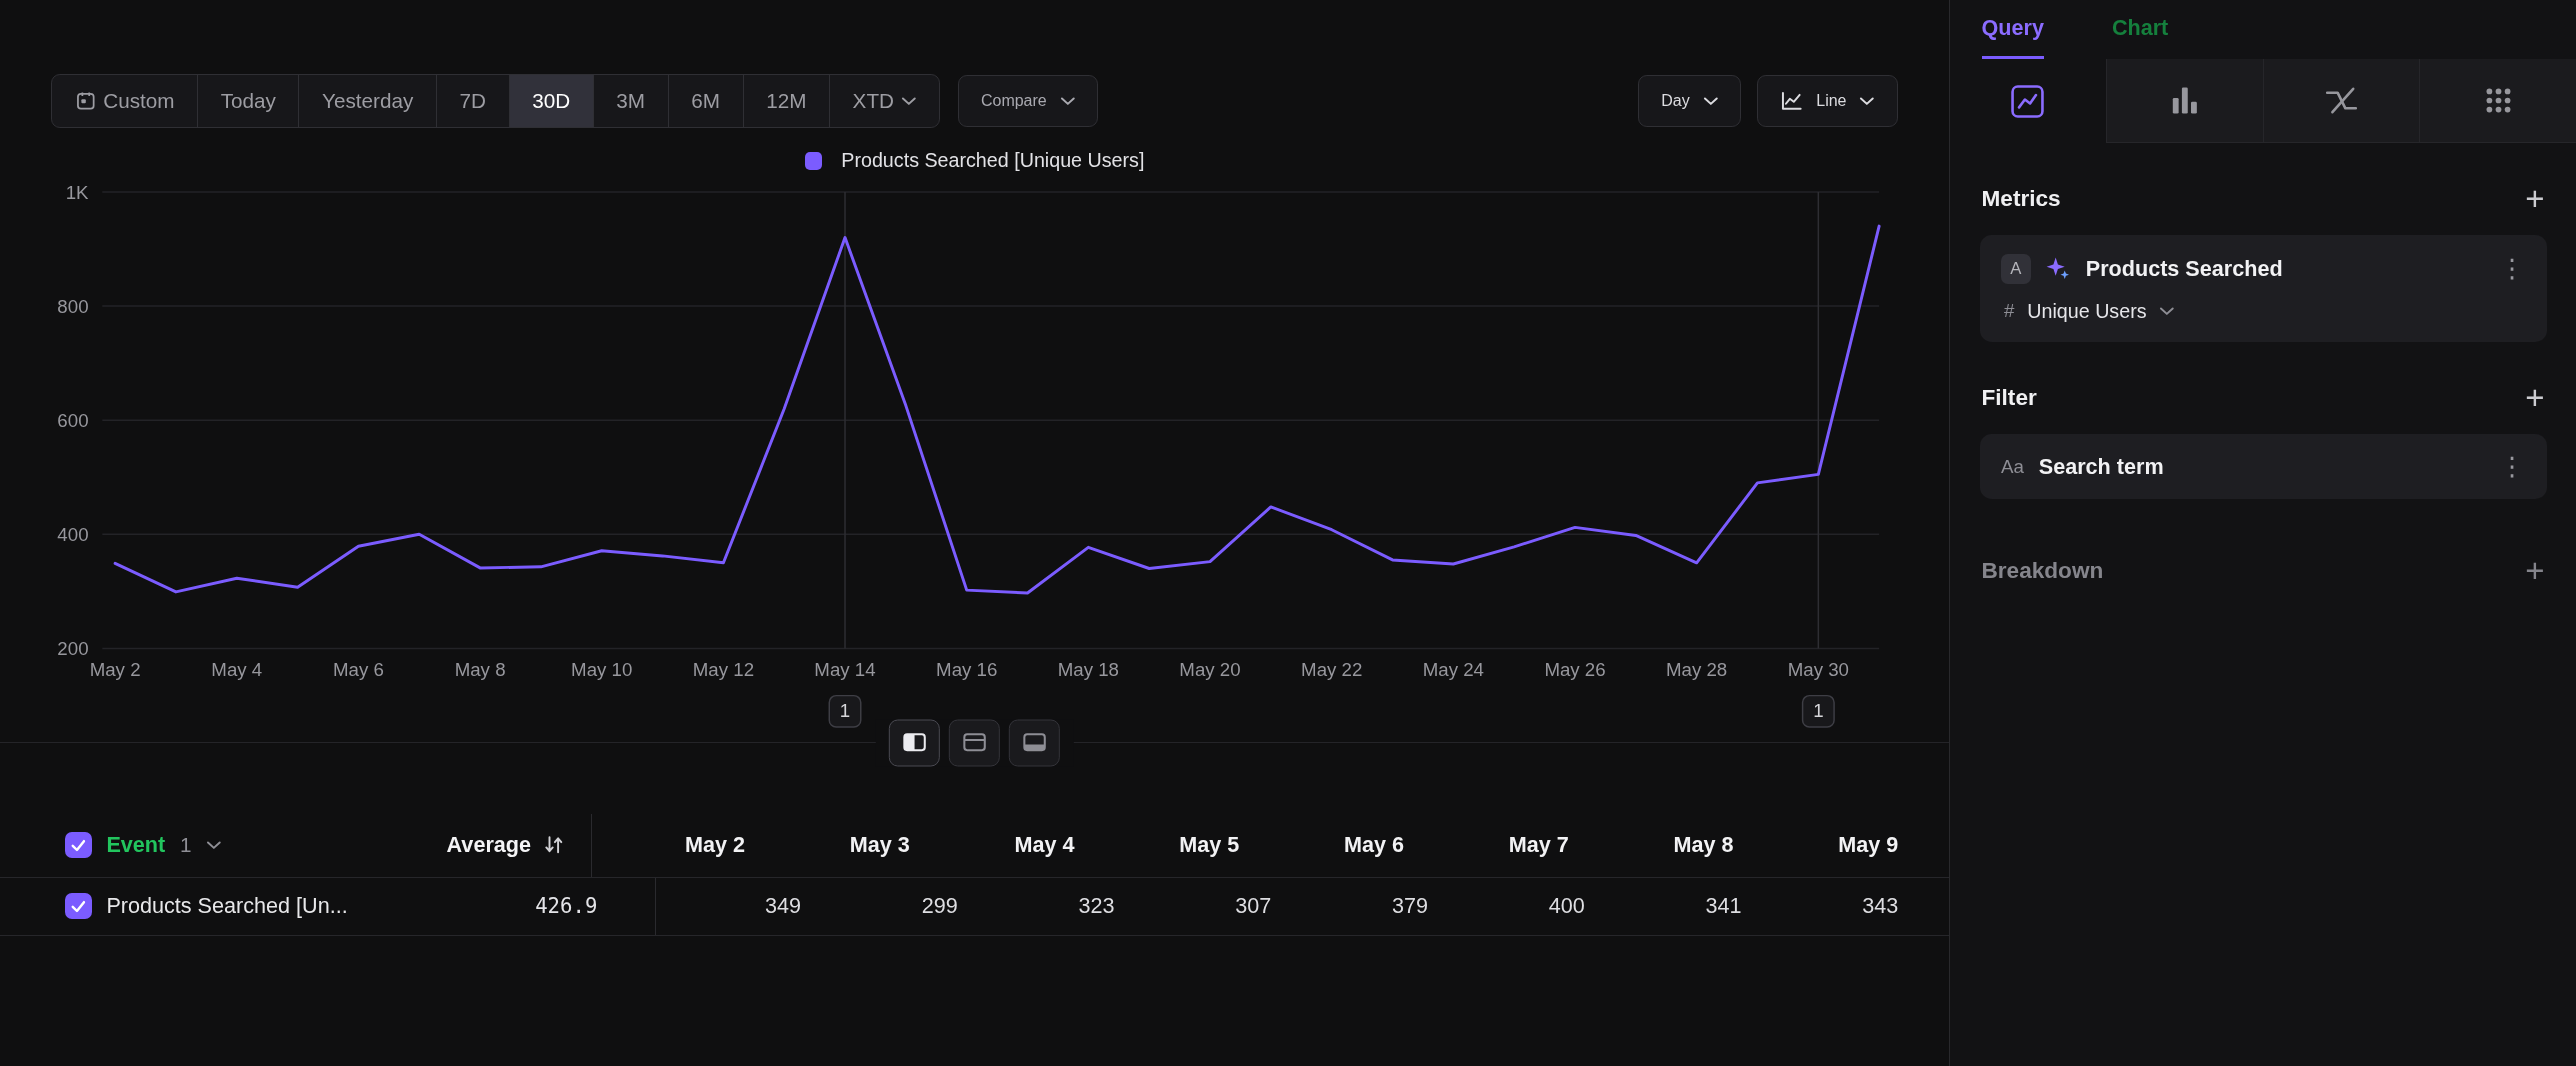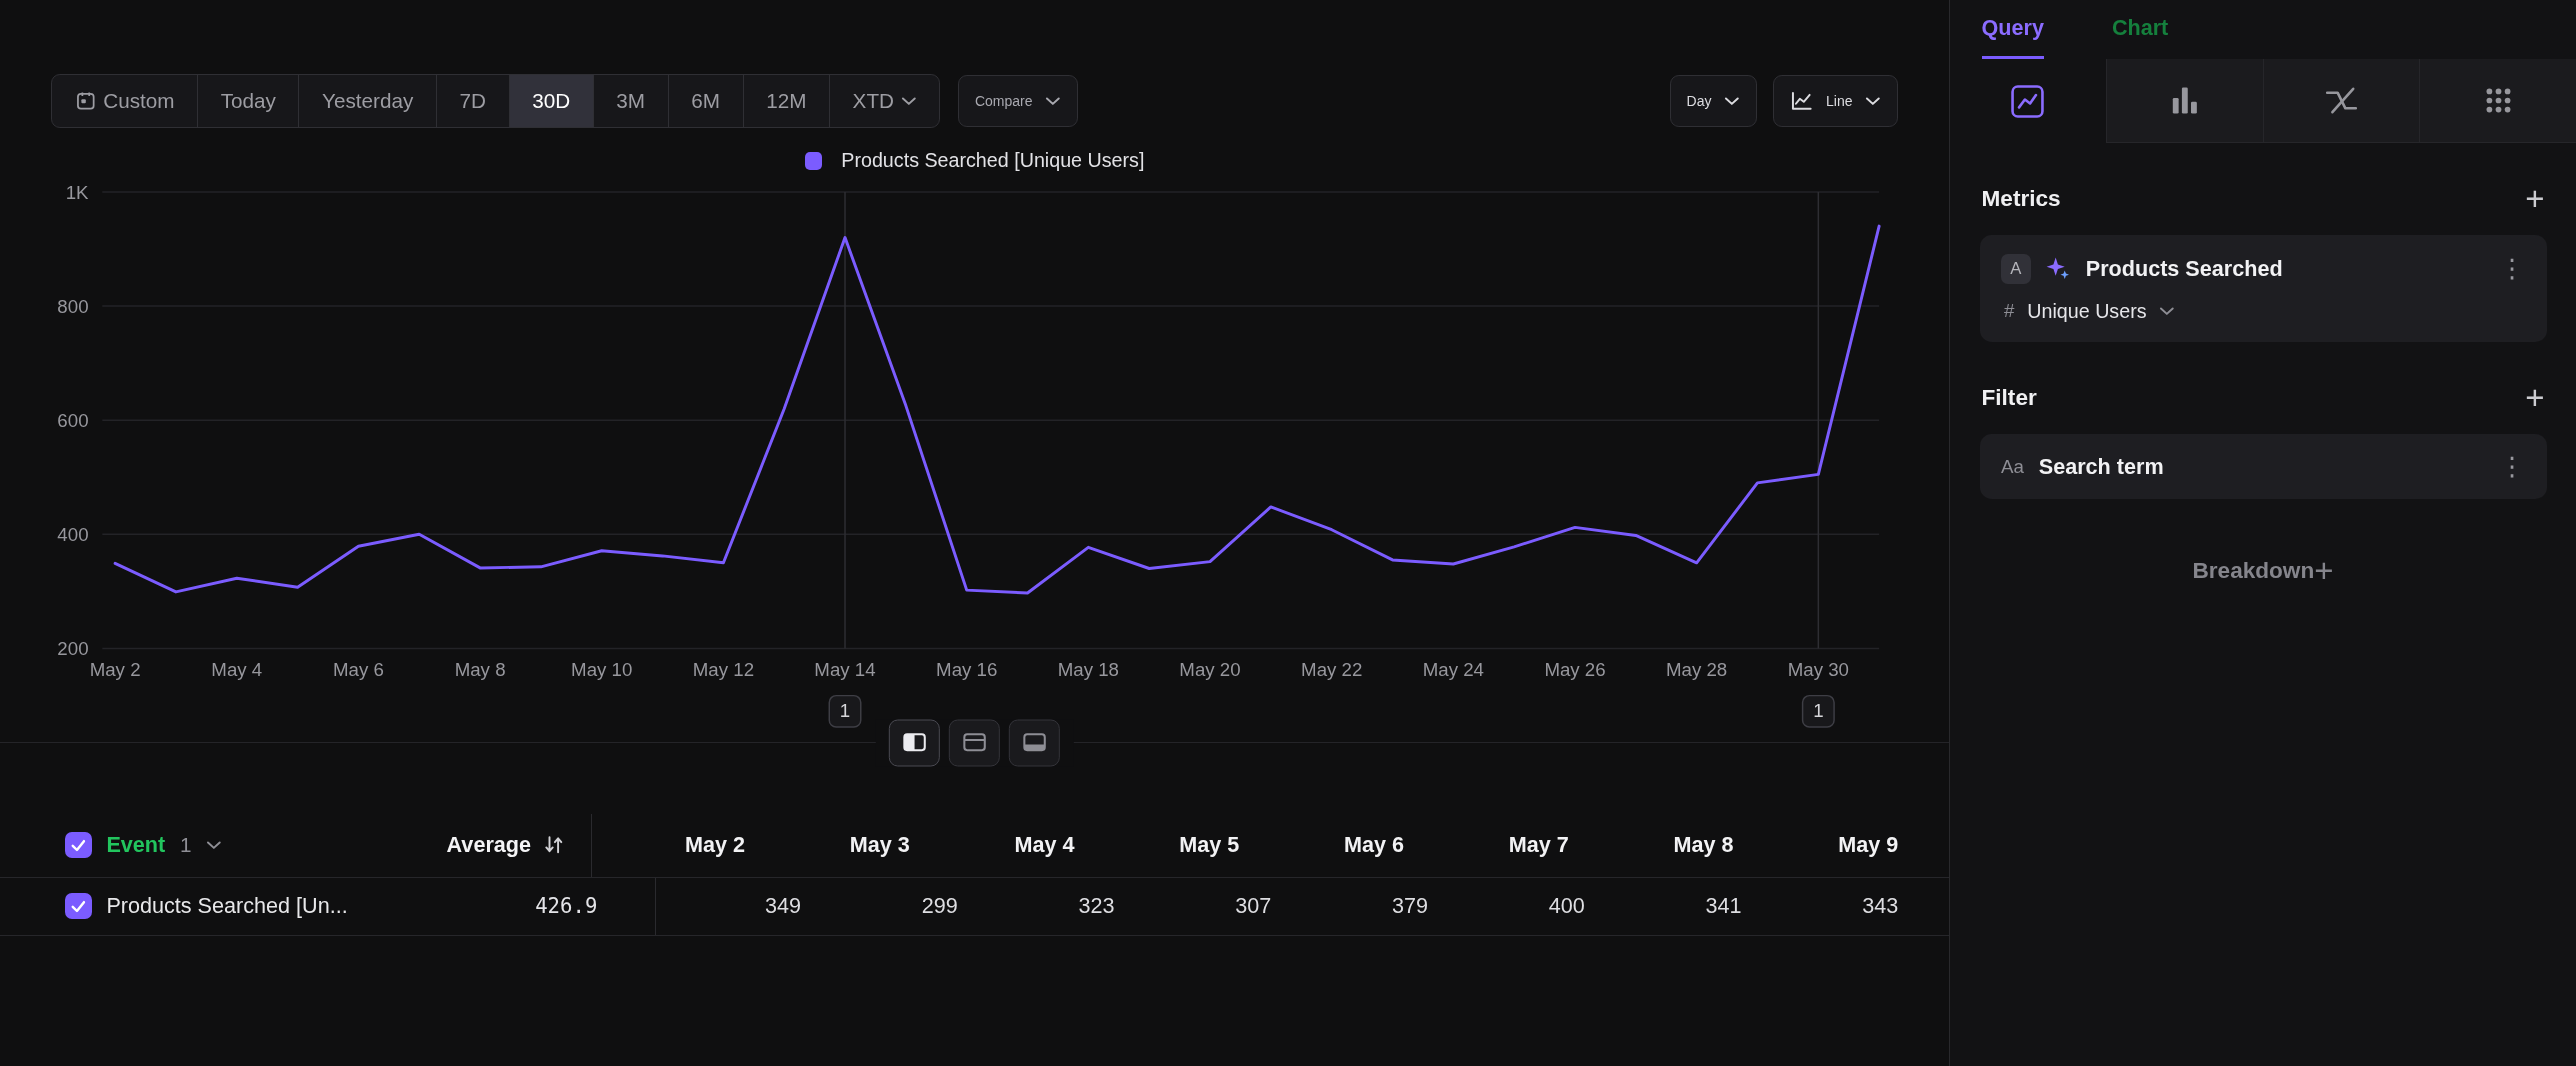--- a/index.html
+++ b/index.html
@@ -17,23 +17,23 @@
   .toolbar { display:flex; align-items:center; margin:74px 51px 0 51px; }
   .seg-group { display:inline-flex; border:1px solid #2f2f34; border-radius:8.9px; overflow:hidden; background:#17171a; }
   .seg {
     height:52px; padding:0 22.6px; display:flex; align-items:center; gap:7px;
     background:transparent; border:none; border-right:1px solid #2f2f34;
     color:#9d9da3; font-size:20.7px;
   }
   .seg:last-child { border-right:none; }
   .seg.active { background:#31313a; color:#ffffff; }
   .btn {
-    height:52px; padding:0 16px; display:inline-flex; align-items:center; gap:12.8px;
+    height:52px; padding:0 22px; display:inline-flex; align-items:center; gap:12.8px;
     border:1px solid #2f2f34; border-radius:8.9px; background:#17171a;
-    color:#dcdce0; font-size:14px;
+    color:#dcdce0; font-size:16px;
   }
   .btn.compare { margin-left:17.7px; color:#a9a9b0; }
   .right-group { margin-left:auto; display:flex; gap:15.7px; }
   .chev { width:15.7px; height:8.9px; }
   .chev polyline { fill:none; stroke:currentColor; stroke-width:2; stroke-linecap:round; stroke-linejoin:round; }
 
   .legend { display:flex; justify-content:center; align-items:center; gap:19px; margin-top:20px; height:25.6px; }
   .swatch { width:17.7px; height:17.7px; border-radius:4.9px; }
   .legend-label { font-size:19.7px; color:#e2e2e6; }
 
@@ -88,21 +88,21 @@
   }
   .sb-tab.active { color:#8b6cff; border-bottom-color:#7b5cff; }
   .icon-tabs { display:flex; height:84px; }
   .icon-tab { flex:1; display:flex; align-items:center; justify-content:center; color:#97979d; }
   .icon-tab + .icon-tab { border-left:1px solid #26262a; }
   .icon-tab:not(.active) { background:#1b1b1e; border-bottom:1px solid #26262a; }
   .icon-tab.active { color:#8b6cff; }
   .icon-tab svg { width:39px; height:39px; }
 
   .section-head { display:flex; align-items:center; justify-content:space-between; padding:0 31.5px; margin-top:39px; }
-  .section-head.breakdown { margin-top:55px;justify-content:center; }
+  .section-head.breakdown { margin-top:55px; }
   .section-title { font-size:22.6px; font-weight:700; color:#f0f0f2; }
   .section-title.dim { color:#85858c; }
   .plus { font-size:33px; font-weight:300; color:#cbcbd0; line-height:1; cursor:pointer; }
   .plus.dim { color:#84848b; }
 
   .card { margin:19.7px 29.5px 0 29.5px; background:#1e1e22; border-radius:11.8px; padding:19.7px 21.6px; }
   .card-row1 { display:flex; align-items:center; gap:14.8px; }
   .badge {
     width:29.5px; height:29.5px; border-radius:6.9px; background:#313138; color:#b4b4ba;
     font-size:16.7px; display:flex; align-items:center; justify-content:center; flex:0 0 29.5px;

